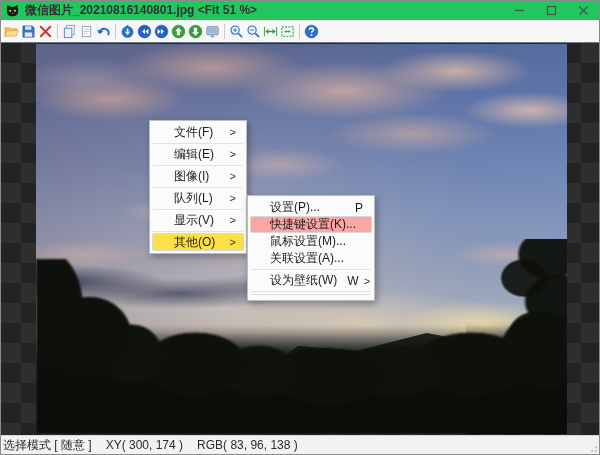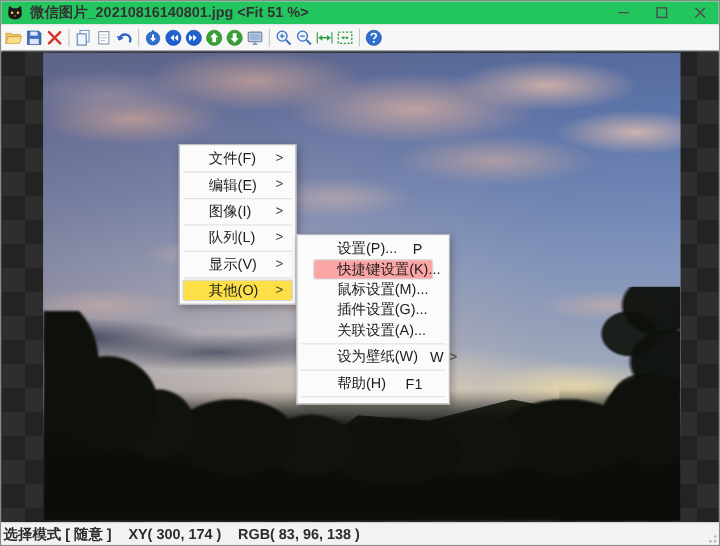--- a/index.html
+++ b/index.html
@@ -70,29 +70,29 @@
 
   
   .ctx{position:absolute;background:#fbfbfb;border:1px solid #bcbcbc;box-shadow:2px 3px 7px rgba(0,0,0,.3);box-sizing:border-box;font-size:12px;color:#1c1c1c;z-index:10;}
   .ctx-main{left:148px;top:42px;width:98px;padding:2px 1px;margin-top:35px;}
   .ctx-sub{left:246px;top:152px;width:128px;padding:3px 1px;}
   .mi{height:18px;display:flex;align-items:center;padding:0 7px 0 21px;margin:0 1px;box-sizing:border-box;border:1px solid transparent;}
   .mi .lbl{flex:1 1 auto;white-space:nowrap;}
   .mi .arr{font-size:11px;color:#333;margin-left:4px;}
   .mi.active{background:#fde047;border-color:#d8d8d8;border-radius:2px;}
   .mdiv{height:1px;background:#e2e2e2;margin:1.5px 2px;}
-  .si{height:17px;display:flex;align-items:center;padding:0 8px 0 19px;margin:0 12px;box-sizing:border-box;border:1px solid transparent;}
+  .si{height:17px;display:flex;align-items:center;padding:0 8px 0 19px;margin:0 1px;box-sizing:border-box;border:1px solid transparent;}
   .si .lbl{flex:1 1 auto;white-space:nowrap;}
   .si .sct{margin-left:10px;white-space:nowrap;}
   .si .arr{font-size:11px;color:#333;margin-left:5px;}
   .si.hl{background:#fca5a5;border-color:#d8d8d8;border-radius:2px;}
   .sdiv{height:1px;background:#e2e2e2;margin:2px 2px;}
 
   
-  .statusbar{height:18px;flex:0 0 18px;background:#f2f2f2;border-top:1px solid #d6d6d6;display:flex;align-items:center;font-size:12px;color:#2c2c2c;padding:0 2px;position:relative;font-weight:bold;}
+  .statusbar{height:18px;flex:0 0 18px;background:#f2f2f2;border-top:1px solid #d6d6d6;display:flex;align-items:center;font-size:12px;color:#2c2c2c;padding:0 2px;position:relative;}
   .statusbar .seg{margin-right:14px;white-space:nowrap;}
   .grip{position:absolute;right:1px;bottom:1px;}
 </style>
 </head>
 <body>
 
 <div class="window">
 
   <div class="titlebar">
     <svg class="app-icon" viewBox="0 0 16 16">
@@ -284,38 +284,30 @@
       </div>
       <div class="si hl">
         <span class="lbl">快捷键设置(K)...</span>
         <span class="sct"></span>
       </div>
       <div class="si">
         <span class="lbl">鼠标设置(M)...</span>
         <span class="sct"></span>
       </div>
       <div class="si">
-        <span class="lbl">插件设置(G)...</span>
-        <span class="sct"></span>
-      </div>
-      <div class="si">
         <span class="lbl">关联设置(A)...</span>
         <span class="sct"></span>
       </div>
       <div class="sdiv"></div>
       <div class="si">
         <span class="lbl">设为壁纸(W)</span>
         <span class="sct">W</span>
         <span class="arr">&gt;</span>
       </div>
       <div class="sdiv"></div>
-      <div class="si">
-        <span class="lbl">帮助(H)</span>
-        <span class="sct">F1</span>
-      </div>
       <div class="sdiv"></div>
     </div>
   </div>
 
   <div class="statusbar">
     <span class="seg">选择模式 [ 随意 ]</span>
     <span class="seg">XY( 300, 174 )</span>
     <span class="seg">RGB( 83, 96, 138 )</span>
     <svg class="grip" width="10" height="10">
       <circle cx="8" cy="8" r="1" fill="#b3b3b3"></circle>

